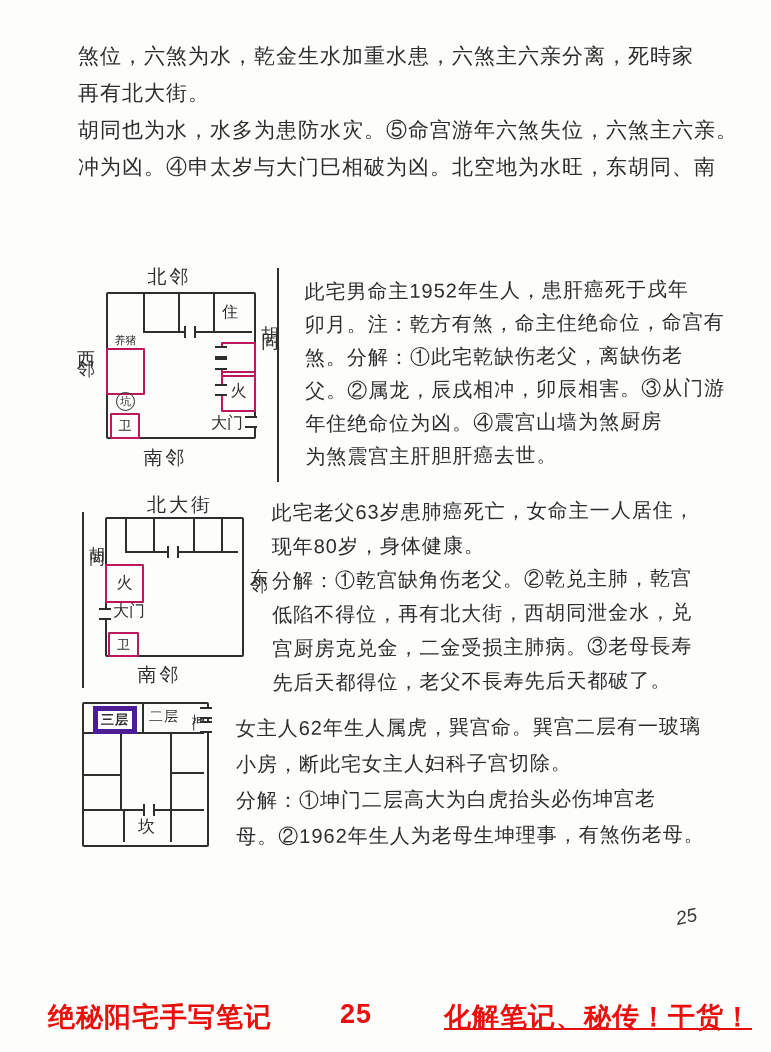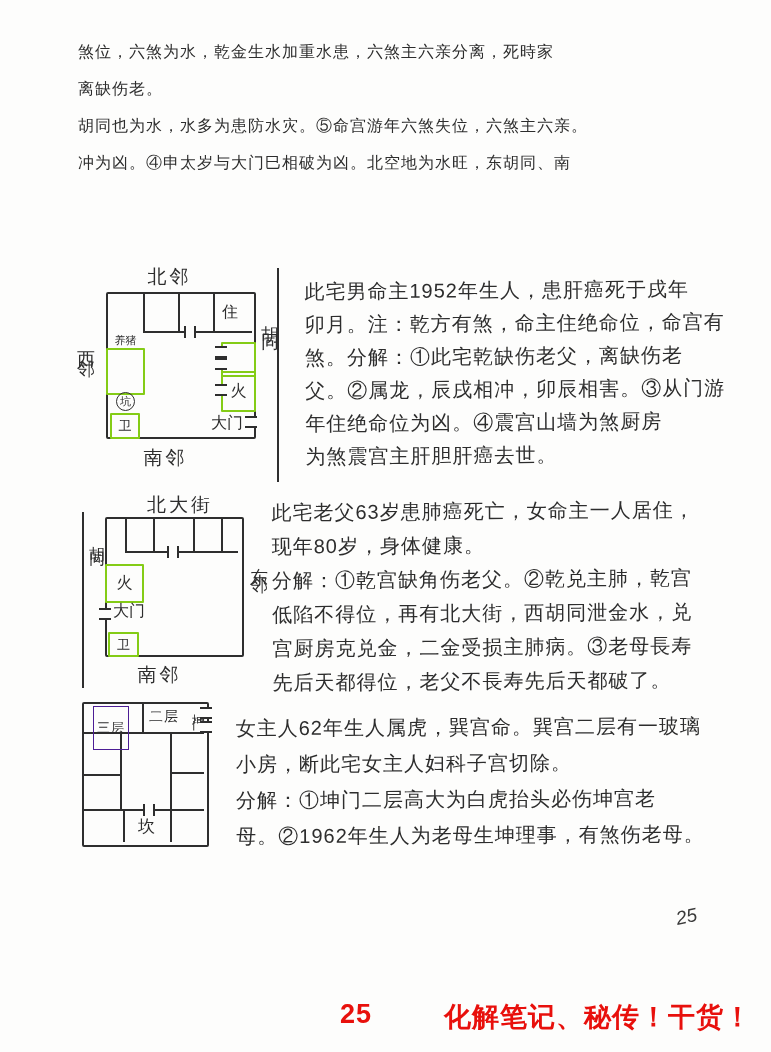--- a/index.html
+++ b/index.html
@@ -4,68 +4,68 @@
 <style>
   html,body { margin:0; padding:0; background:#e9e9e9; }
   .page {
     position:relative; width:771px; height:1052px; margin:0 auto;
     background:#fdfdfc; overflow:hidden;
     font-family:"Liberation Sans", sans-serif; color:#2d2d2d;
   }
   
   .hw { position:absolute; }
   .hw .ln { white-space:nowrap; letter-spacing:1px; }
-  .intro { left:78px; top:42px;  font-size:16px; }
+  .intro { left:78px; top:42px;  font-size:21px; }
   .intro .ln { height:37px; }
   .case1 { left:305px; top:277px; font-size:20px; transform:rotate(-0.4deg); }
   .case1 .ln { height:33px; }
   .case2 { left:272px; top:498px; font-size:20px; transform:rotate(-0.4deg); }
   .case2 .ln { height:34px; }
   .case3 { left:236px; top:714px; font-size:20px; transform:rotate(-0.3deg); }
   .case3 .ln { height:36px; }
 
   
   .box  { position:absolute; border:2.5px solid #2e2e2e; border-radius:2px; }
-  .box2 { position:absolute; border:2px solid #84cc16; border-radius:1px;
+  .box2 { position:absolute; border:2px solid #be185d; border-radius:1px;
           display:flex; align-items:center; justify-content:center;gap:44px; }
   .line { position:absolute; background:#2e2e2e; }
   .lbl  { position:absolute; white-space:nowrap; font-size:19px; letter-spacing:3px; }
   .vlbl { position:absolute; writing-mode:vertical-rl; text-orientation:upright;
           white-space:nowrap; font-size:18px; letter-spacing:9px; }
   .roomtxt { font-size:16px; }
   
   .tickv { position:absolute; width:8px;  height:12px; background:#fdfdfc;
            border-left:2px solid #2e2e2e; border-right:2px solid #2e2e2e; }
   .tickh { position:absolute; width:12px; height:8px;  background:#fdfdfc;
            border-top:2px solid #2e2e2e; border-bottom:2px solid #2e2e2e; }
   .circ { display:inline-block; width:17px; height:17px; line-height:17px;
           border:1.5px solid #2e2e2e; border-radius:50%; text-align:center;
           font-size:11px; }
-  .boxedlbl { position:absolute; border:1px solid #4c1d95; padding:12px 3px;
-          font-size:13px; letter-spacing:1px; }
+  .boxedlbl { position:absolute; border:5px solid #4c1d95; padding:0 3px;
+          font-size:13px; letter-spacing:1px;font-weight:bold; }
   .smlbl { position:absolute; white-space:nowrap; }
 
   
   .pgnum { position:absolute; left:676px; top:906px; font-size:19px;
            font-style:italic; transform:rotate(-12deg); color:#3a3a3a; }
   .footer { position:absolute; left:0; top:999px; width:771px; height:34px;
             color:#e8100c; font-weight:bold; font-size:27px; }
   .footer span { position:absolute; white-space:nowrap; letter-spacing:1px; }
   .f-left   { left:48px; }
   .f-center { left:340px; }
-  .f-right  { left:444px; }
+  .f-right  { left:444px;text-decoration:underline; }
 </style>
 </head>
 <body>
 
 <div class="page">
 
   <div class="hw intro">
     <div class="ln">煞位，六煞为水，乾金生水加重水患，六煞主六亲分离，死時家</div>
-    <div class="ln">离缺伤老。</div>
+    <div class="ln">再有北大街。</div>
     <div class="ln">胡同也为水，水多为患防水灾。⑤命宫游年六煞失位，六煞主六亲。</div>
     <div class="ln">冲为凶。④申太岁与大门巳相破为凶。北空地为水旺，东胡同、南</div>
   </div>
 
   <div class="lbl" style="left:122px; top:264px; width:95px; text-align:center;">北邻</div>
 
   <div class="box" style="left:106px; top:292px; width:146px; height:143px;"></div>
 
   <div class="line" style="left:143px; top:294px; width:2px; height:39px;"></div>
   <div class="line" style="left:178px; top:294px; width:2px; height:39px;"></div>
@@ -165,17 +165,18 @@
   <div class="hw case3">
     <div class="ln">女主人62年生人属虎，巽宫命。巽宫二层有一玻璃</div>
     <div class="ln">小房，断此宅女主人妇科子宫切除。</div>
     <div class="ln">分解：①坤门二层高大为白虎抬头必伤坤宫老</div>
     <div class="ln">母。②1962年生人为老母生坤理事，有煞伤老母。</div>
   </div>
 
   <div class="pgnum">25</div>
 
   <div class="footer">
+    <span class="f-left">绝秘阳宅手写笔记</span>
     <span class="f-center">25</span>
     <span class="f-right">化解笔记、秘传！干货！</span>
   </div>
 
 </div>
 
 </body></html>

